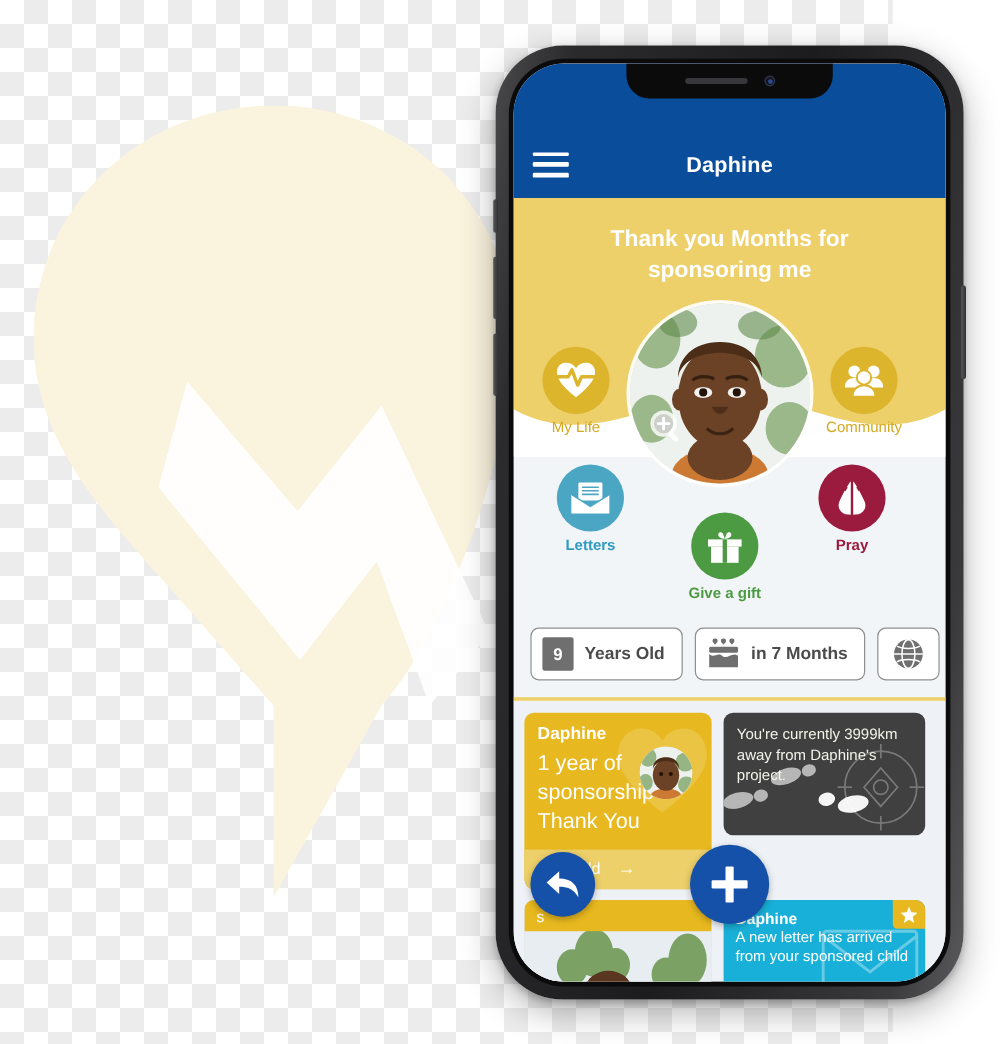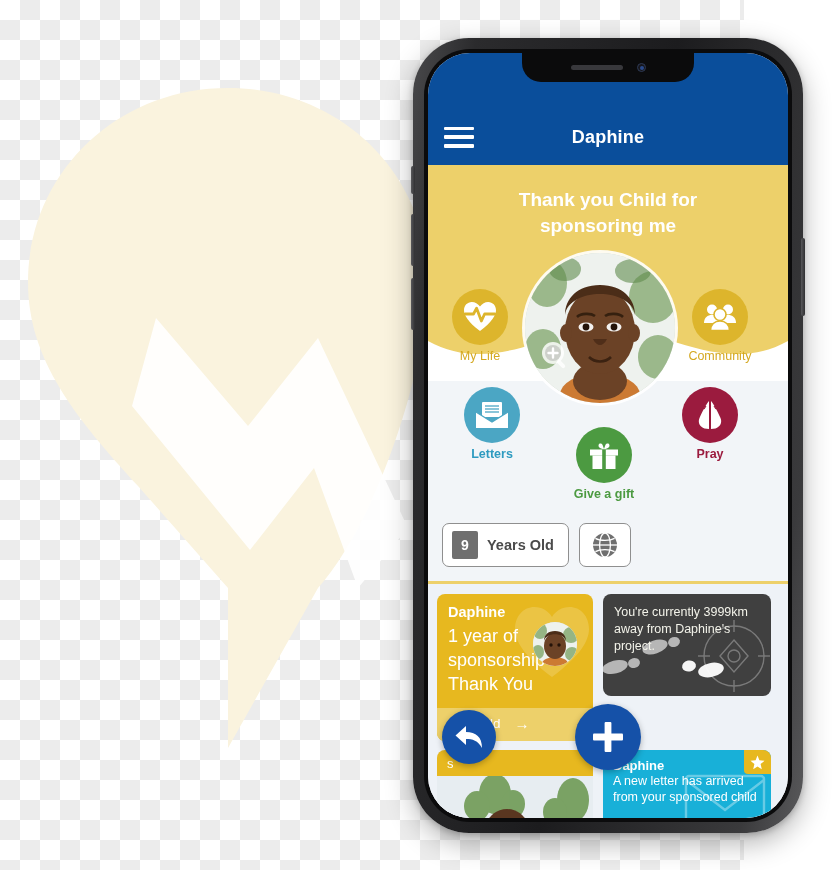--- a/index.html
+++ b/index.html
@@ -382,21 +382,21 @@
               <span></span>
                 <span></span>
                 <span></span>
             </div>
             <div id="app-title">Daphine</div>
           </div>
         </div>
 
         <div id="hero">
           <div id="hero-text">
-            <div>Thank you Child for</div>
+            <div>Thank you Months for</div>
             <div>sponsoring me</div>
           </div>
           <svg id="hero-curve" viewBox="0 0 390 62" preserveAspectRatio="none">
             <path d="M0,62 L0,22 C 70,58 140,8 195,6 C 250,8 320,58 390,22 L390,62 Z" fill="#ffffff"></path>
           </svg>
         </div>
 
         <div id="hub">
 
           <div class="hub-item" id="hub-mylife">
@@ -501,20 +501,37 @@
               </svg>
             </div>
           </div>
         </div>
 
         <div id="chips">
           <div class="chip">
             <span class="chip-box">9</span>
             <span class="chip-text">Years Old</span>
           </div>
+          <div class="chip">
+            <span>
+              <svg width="28" height="26" viewBox="0 0 28 26">
+                <g fill="#6f6f6f">
+                  <rect x="6" y="0" width="1.8" height="5" rx=".9"></rect>
+                  <rect x="13" y="0" width="1.8" height="5" rx=".9"></rect>
+                  <rect x="20" y="0" width="1.8" height="5" rx=".9"></rect>
+                  <circle cx="6.9" cy="2" r="2.1"></circle>
+                  <circle cx="13.9" cy="2" r="2.1"></circle>
+                  <circle cx="20.9" cy="2" r="2.1"></circle>
+                  <rect x="2" y="7" width="24" height="5" rx="1.2"></rect>
+                  <path d="M2 13 C 6 17 9 11 13 14.6 C 17 18 21 11 26 14.4 L 26 24 L 2 24 Z"></path>
+                </g>
+              </svg>
+            </span>
+            <span class="chip-text">in 7 Months</span>
+          </div>
           <div class="chip" style="padding:0 12px;">
             <span>
               <svg width="26" height="26" viewBox="0 0 26 26">
                 <circle cx="13" cy="13" r="12" fill="#6f6f6f"></circle>
                 <g stroke="#ffffff" stroke-width="1.3" fill="none">
                   <ellipse cx="13" cy="13" rx="5.4" ry="12"></ellipse>
                   <line x1="1" y1="13" x2="25" y2="13"></line>
                   <path d="M3.4 6.4 C 8 9 18 9 22.6 6.4"></path>
                   <path d="M3.4 19.6 C 8 17 18 17 22.6 19.6"></path>
                 </g>

